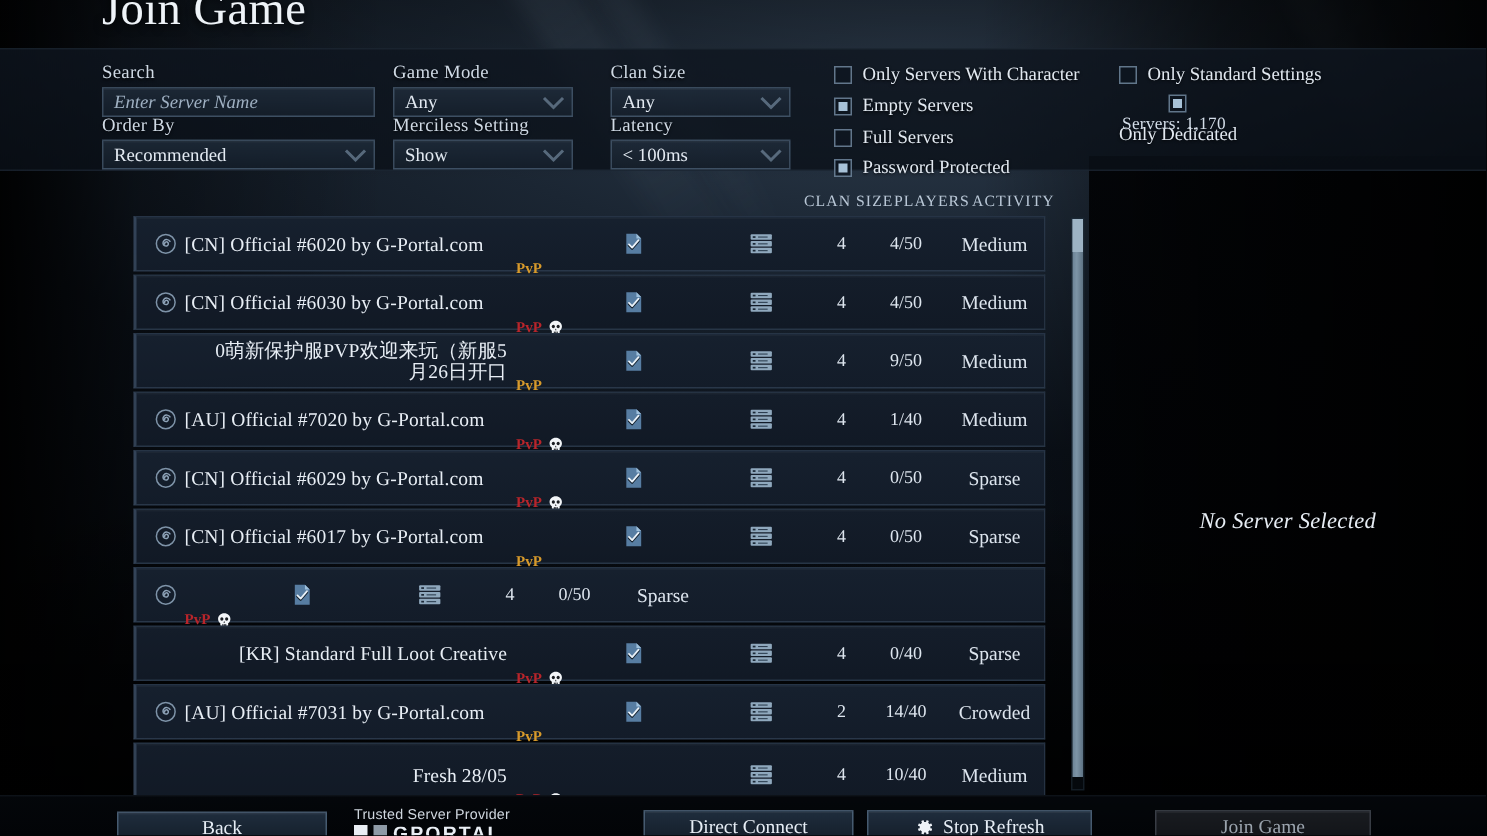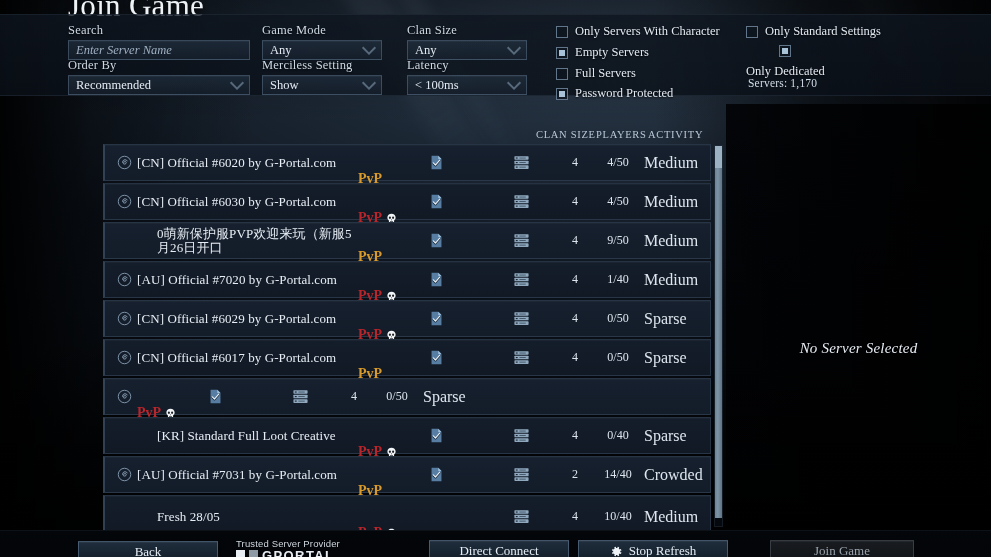--- a/index.html
+++ b/index.html
@@ -47,21 +47,21 @@
   
   .page-title {
     position: absolute; left: 68px; top: -12px;
     font-size: 31px; letter-spacing: .3px; color: #eef3f8;
     text-shadow: 0 2px 6px rgba(0,0,0,.85);
     font-weight: 400;
   }
 
   
   .filter-bar {
-    position: absolute; left: 0; top: 14px; width: 991px; height: 80px;
+    position: absolute; left: 0; top: 32px; width: 991px; height: 80px;
     background: linear-gradient(180deg, rgba(14,21,31,.80), rgba(10,16,24,.80));
     border-top: 1px solid rgba(120,150,180,.13);
     border-bottom: 1px solid rgba(120,150,180,.10);
   }
   .fld { position: absolute; }
   .fld-label {
     font-size: 12.5px; color: #cfd9e4; letter-spacing: .2px; margin-bottom: 2px;
     text-shadow: 0 1px 2px rgba(0,0,0,.8);
   }
   .fld-box {
@@ -112,21 +112,21 @@
   .col-headers {
     position: absolute; top: 129px; height: 14px;
     font-family: "Liberation Serif", serif;
     font-size: 10.5px; letter-spacing: .7px; color: #b9c7d6;
   }
   .ch-clan   { left: 536px; }
   .ch-play   { left: 596px; }
   .ch-act    { left: 648px; }
 
   .table-wrap {
-    position: absolute; left: 74px; top: 144px;
+    position: absolute; left: 60px; top: 144px;
     width: 608px; height: 386px;
     overflow: hidden;
     padding-left: 29px;
   }
   .row {
     position: relative;
     height: 37px;
     margin-bottom: 2px;
     background: linear-gradient(180deg, #16202e 0%, #131c29 100%);
     border: 1px solid rgba(110,140,172,.22);
@@ -138,30 +138,30 @@
   .row.alt { background: linear-gradient(180deg, #141d2a 0%, #111925 100%); }
   .row.tall { height: 43px; }
 
   .c-emblem { width: 26px; flex: 0 0 26px; display: flex; align-items: center; justify-content: center; margin-left: 6px; }
   .c-name {
     flex: 1 1 auto; min-width: 0;
     font-size: 13px; color: #e8eef5; letter-spacing: .1px;
     line-height: 14px;
     padding-right: 6px;
   }
-  .c-name.indent { padding-left: 20px; }
+  .c-name.indent { padding-left: 20px; text-align: right; }
   .c-name .l2 { display: block; }
-  .c-mode { width: 62px; flex: 0 0 62px; display: flex; align-items: center; gap: 4px; font-size: 14px; font-weight: bold; margin-top: 33px; }
+  .c-mode { width: 62px; flex: 0 0 62px; display: flex; align-items: flex-end; gap: 4px; font-size: 10px; font-weight: bold; margin-top: 33px; }
   .c-mode.gold { color: #d79a2b; }
   .c-mode.red  { color: #b8252b; }
   .c-doc  { width: 56px; flex: 0 0 56px; display: flex; align-items: center; justify-content: flex-start; padding-left: 8px; }
   .c-rack { width: 74px; flex: 0 0 74px; display: flex; align-items: center; justify-content: center; }
   .c-clan { width: 34px; flex: 0 0 34px; text-align: center; font-size: 12px; color: #dde5ee; }
   .c-players { width: 52px; flex: 0 0 52px; text-align: center; font-size: 12px; color: #dde5ee; }
-  .c-activity { width: 66px; flex: 0 0 66px; font-size: 16px; color: #dde5ee; }
+  .c-activity { width: 66px; flex: 0 0 66px; text-align: center; font-size: 13px; color: #dde5ee; }
 
   .skull { width: 11px; height: 11px; display: block; }
 
   
   .scroll-track {
     position: absolute; left: 714px; top: 145px; width: 9px; height: 382px;
     background: rgba(10,16,24,.55);
     border: 1px solid rgba(90,120,150,.18);
     box-sizing: border-box;
   }

